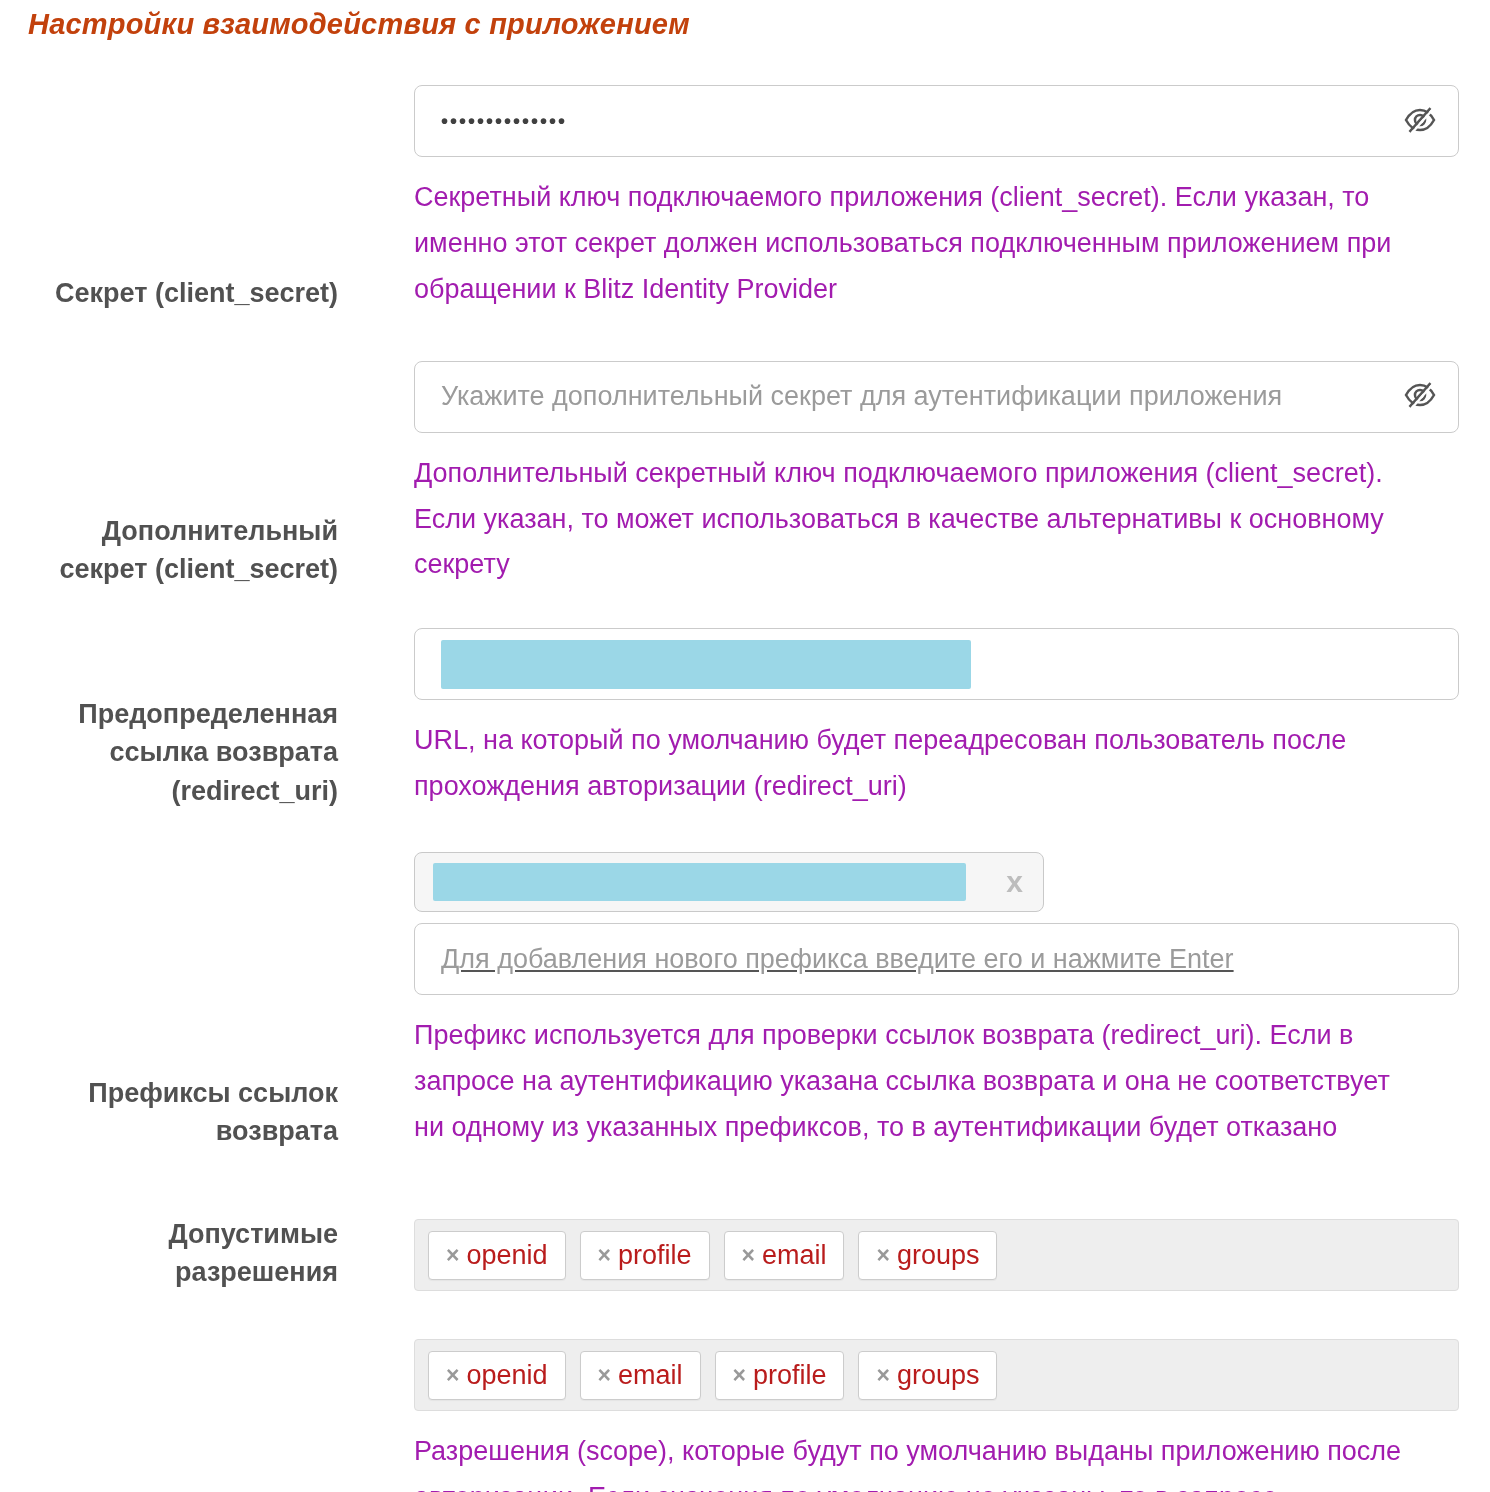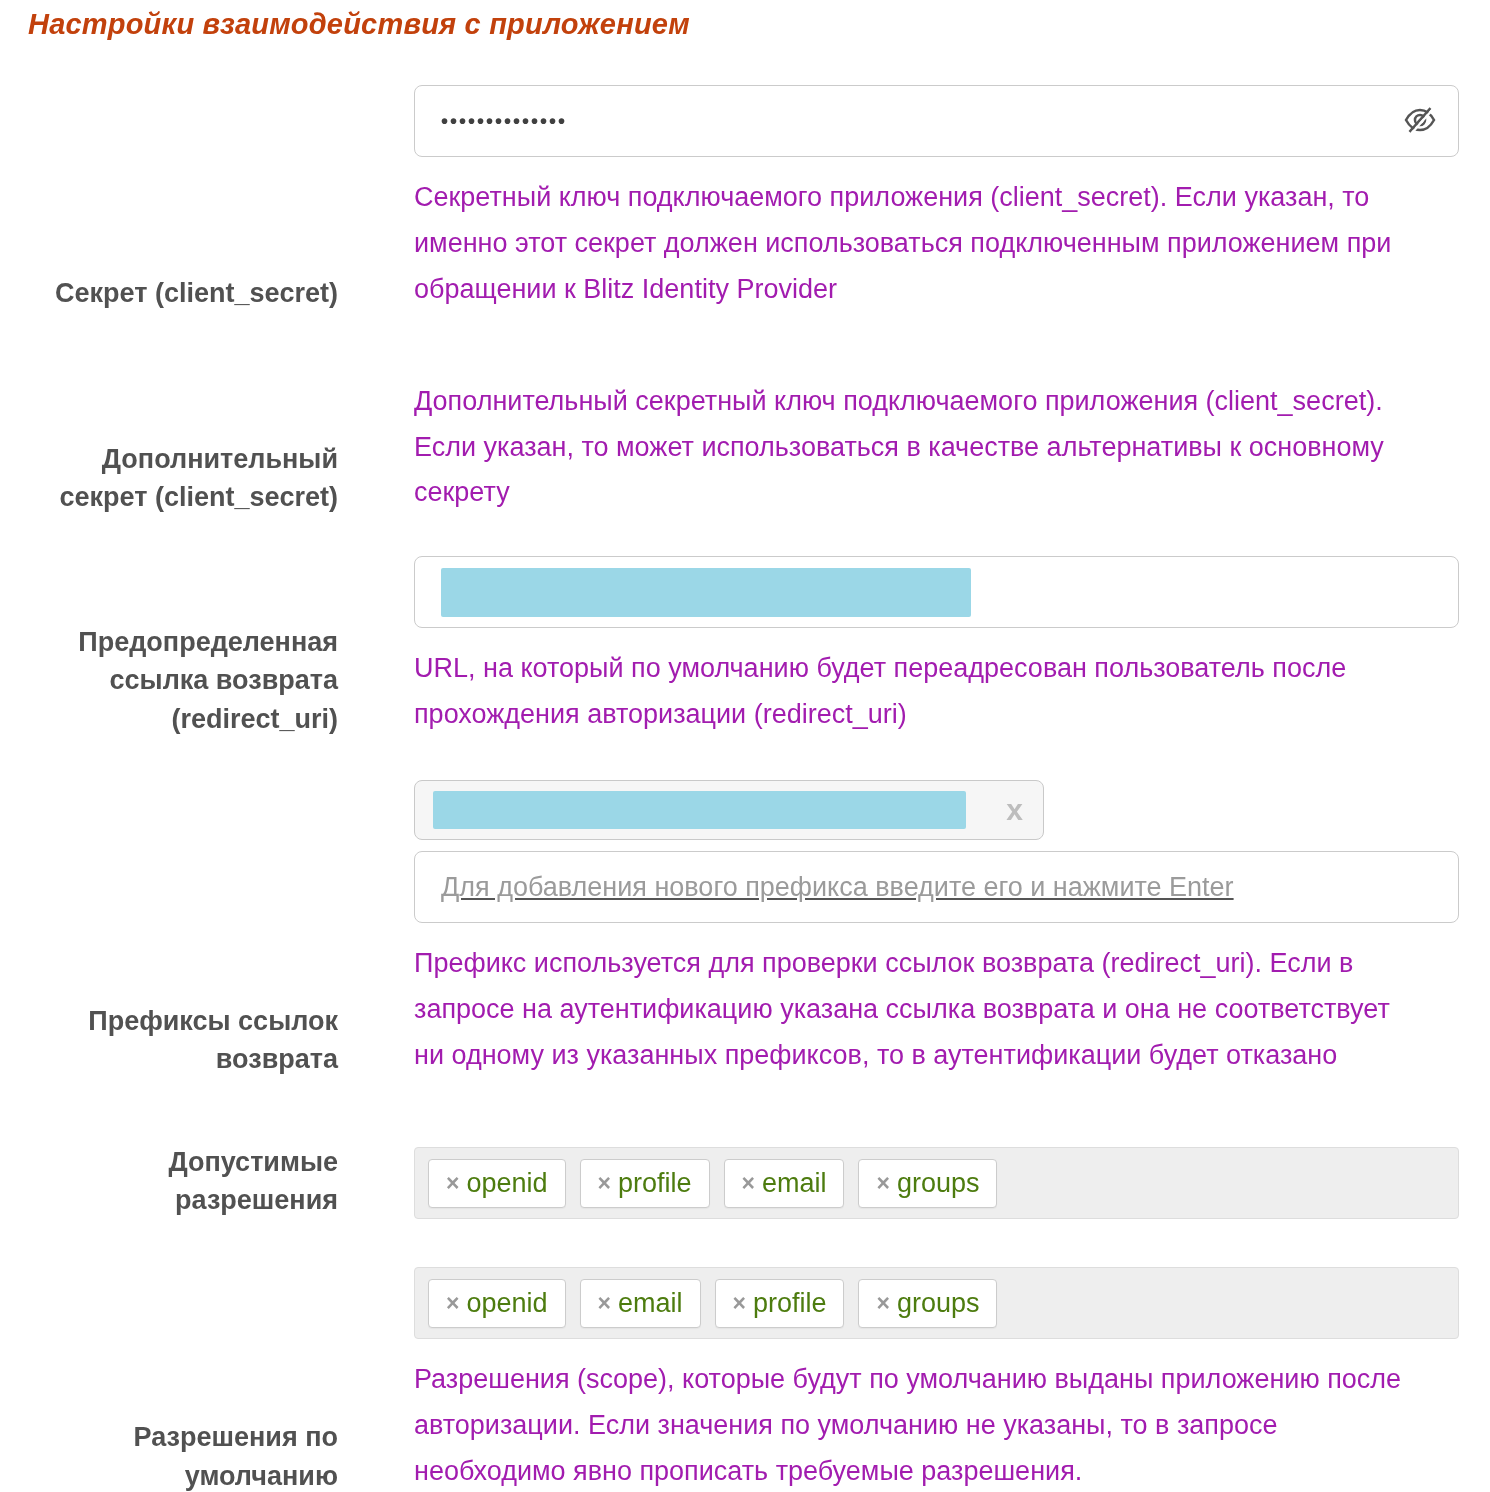--- a/index.html
+++ b/index.html
@@ -70,21 +70,21 @@
   }
   .scope-tag {
     background:#ffffff; border:1px solid #cccccc; border-radius:4px;
     box-shadow:0 1px 1px rgba(0,0,0,0.04);
     display:inline-flex; align-items:center; gap:7px;
     padding:9px 17px; cursor:default;
   }
   .scope-tag .tag-x {
     color:#999999; font-size:23px; font-weight:bold; line-height:1; cursor:pointer;
   }
-  .scope-tag .tag-label { font-size:27px; color:#4d7c0f; line-height:1.1; }
+  .scope-tag .tag-label { font-size:27px; color:#b91c1c; line-height:1.1; }
 
   .mb-48 { margin-bottom:48px; }
   .mb-42 { margin-bottom:42px; }
   .mb-40 { margin-bottom:40px; }
 </style>
 </head>
 <body>
 
 <div class="page">
 
@@ -106,20 +106,33 @@
           </span>
         </button>
       </div>
       <div class="help-text">Секретный ключ подключаемого приложения (client_secret). Если указан, то именно этот секрет должен использоваться подключенным приложением при обращении к Blitz Identity Provider</div>
     </div>
   </div>
 
   <div class="form-row mb-40">
     <div class="label-col">Дополнительный секрет (client_secret)</div>
     <div class="ctrl-col">
+      <div class="text-input">
+        <input type="text" placeholder="Укажите дополнительный секрет для аутентификации приложения" style="">
+        <button class="eye-btn">
+          <span>
+            <svg width="34" height="28" viewBox="0 0 24 20">
+              <path d="M2 10 C5 4.5 8.3 2.8 12 2.8 C15.7 2.8 19 4.5 22 10 C19 15.5 15.7 17.2 12 17.2 C8.3 17.2 5 15.5 2 10 Z" fill="none" stroke="#555" stroke-width="1.8"></path>
+              <circle cx="12" cy="10" r="3.6" fill="none" stroke="#555" stroke-width="1.8"></circle>
+              <line x1="4.5" y1="18.5" x2="19.5" y2="1.5" stroke="#555" stroke-width="1.8"></line>
+              <line x1="6.2" y1="19.3" x2="21.2" y2="2.3" stroke="#fff" stroke-width="1.6"></line>
+            </svg>
+          </span>
+        </button>
+      </div>
       <div class="help-text">Дополнительный секретный ключ подключаемого приложения (client_secret). Если указан, то может использоваться в качестве альтернативы к основному секрету</div>
     </div>
   </div>
 
   <div class="form-row mb-42">
     <div class="label-col">Предопределенная ссылка возврата (redirect_uri)</div>
     <div class="ctrl-col">
       <div class="text-input">
         <span class="redacted-block redirect-redacted" style="background-color: rgb(155, 215, 231);"></span>
       </div>

